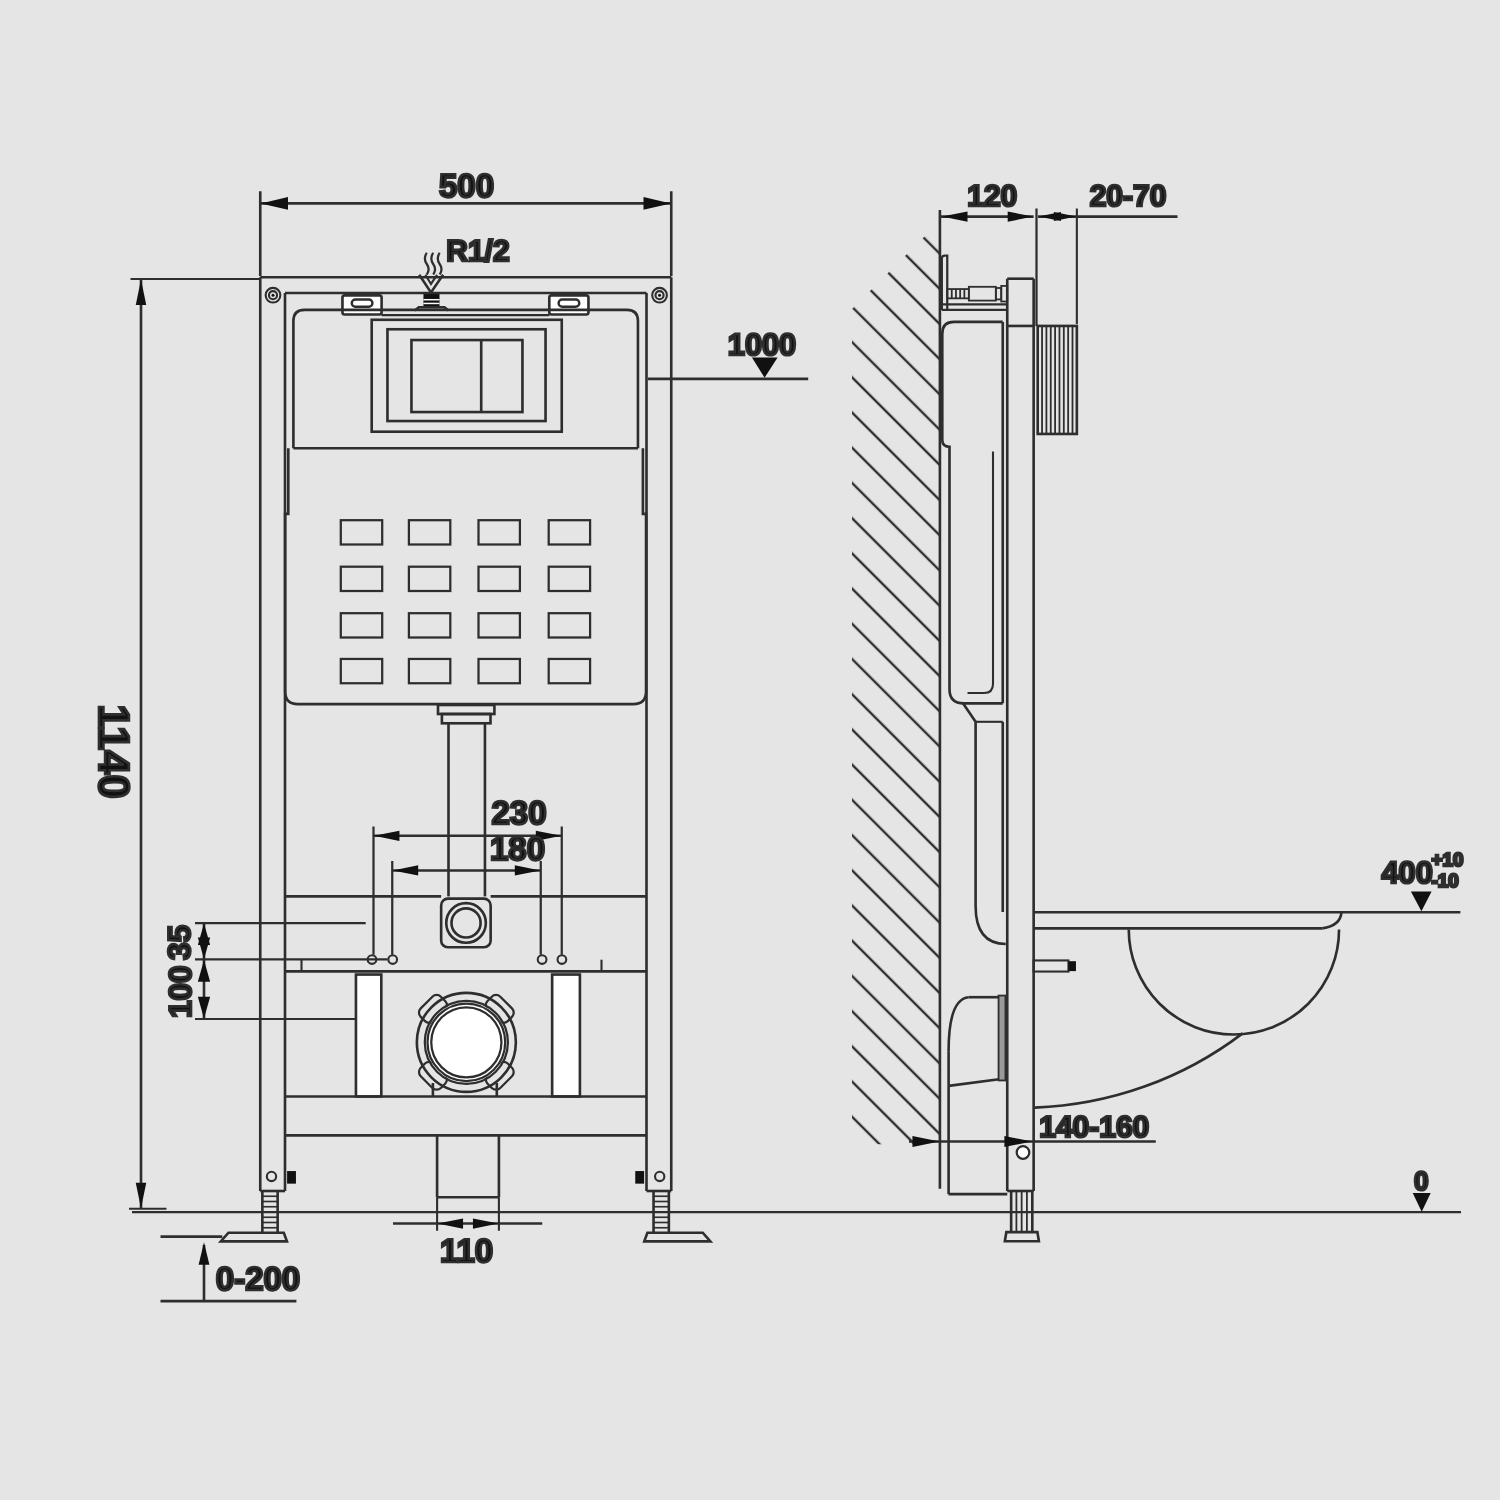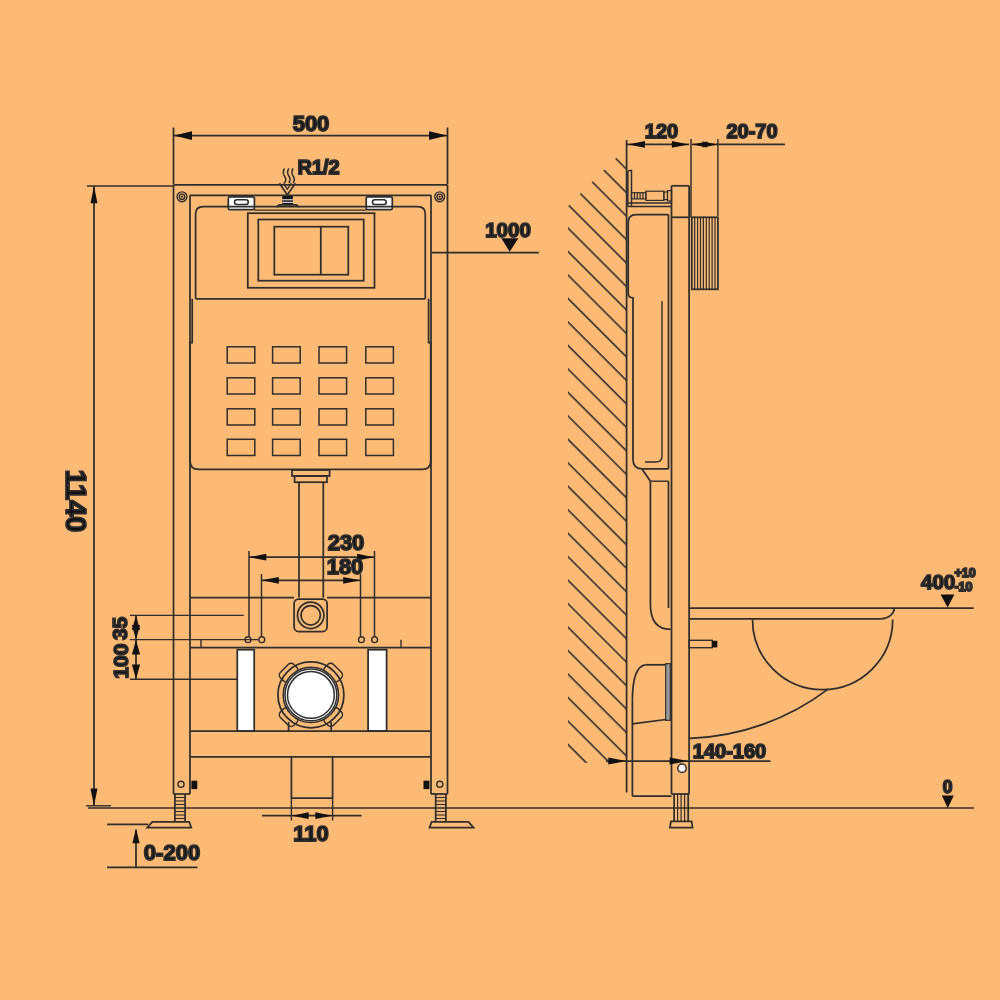--- a/index.html
+++ b/index.html
@@ -1,16 +1,16 @@
 <!DOCTYPE html>
 <html><head>
 <meta charset="utf-8">
 <style>
   html,body{margin:0;padding:0;background:#ffffff;}
-  .wrap{width:1000px;height:1000px;background:#fdba74;}
+  .wrap{width:1000px;height:1000px;background:#e5e5e5;}
   text{font-family:"Liberation Sans",sans-serif;font-weight:bold;fill:#111;}
 </style>
 </head>
 <body>
 <div class="wrap">
 <svg width="1000" height="1000" viewBox="0 0 1000 1000" fill="none" stroke-linecap="butt">
 <defs>
   <pattern id="hatch" width="16.6" height="16.6" patternUnits="userSpaceOnUse" patternTransform="rotate(-45)">
     <line x1="8" y1="0" x2="8" y2="16.6" stroke="#2e2e2e" stroke-width="1.6"></line>
   </pattern>

